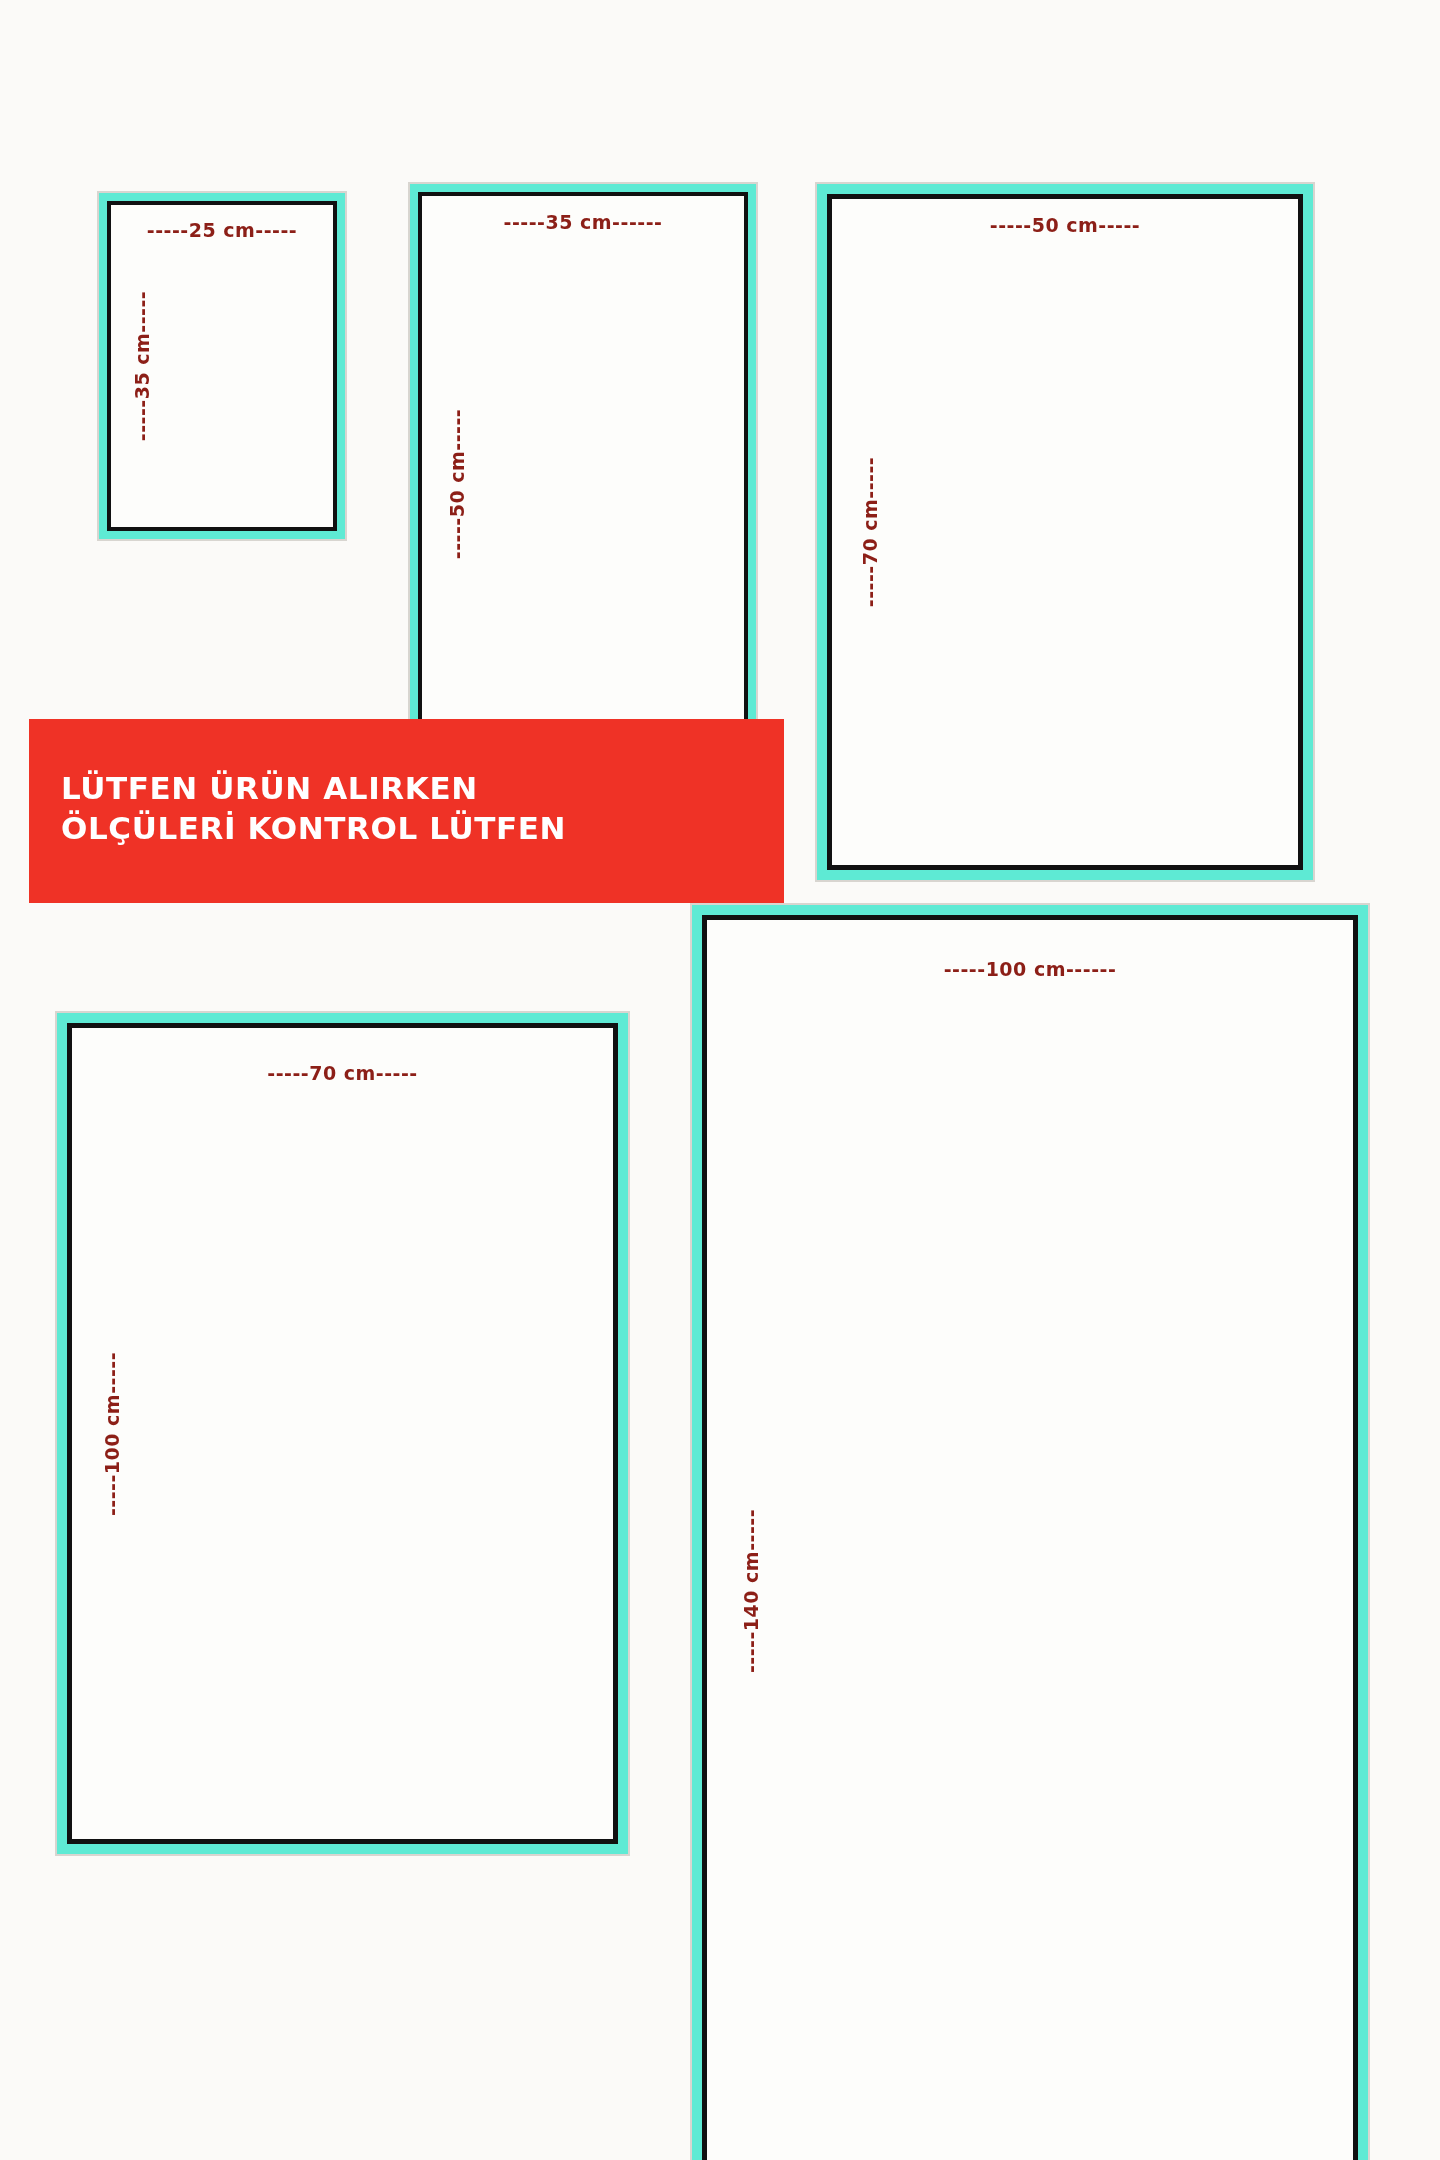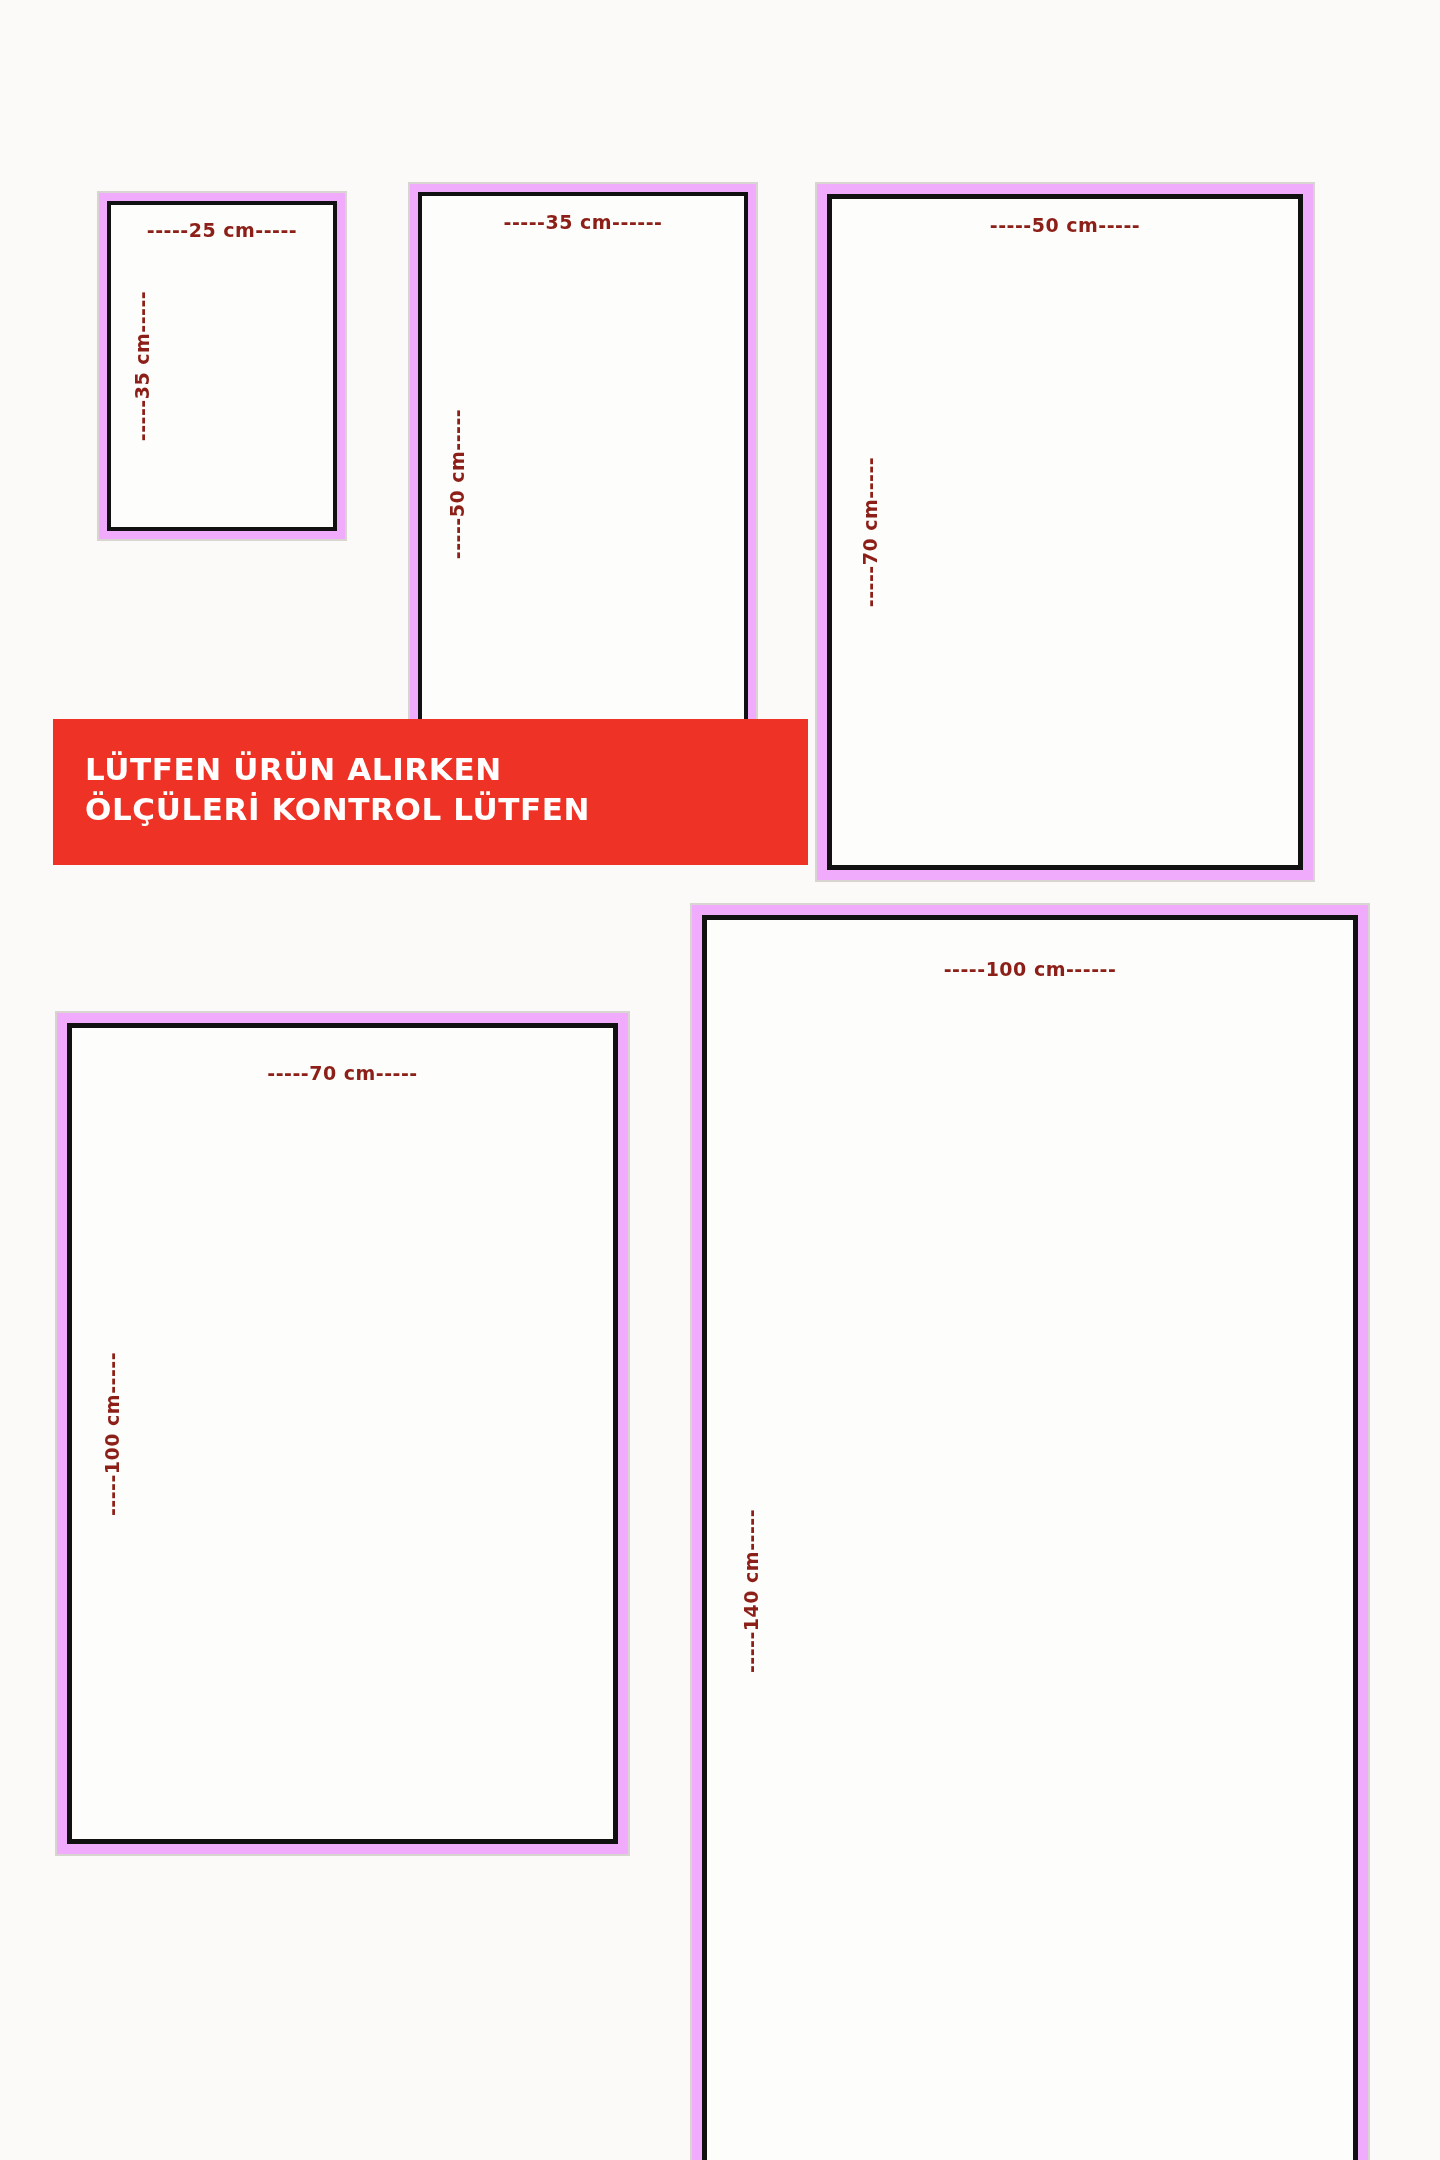--- a/index.html
+++ b/index.html
@@ -17,21 +17,21 @@
   #canvas {
     position: absolute;
     left: 0; top: 0;
     width: 1440px;
     height: 2160px;
     background: #fbfaf8;
   }
   
   .size-box {
     position: absolute;
-    background: #f0abfc;
+    background: #5eead4;
     border: 2px solid #d8d5d0;
     box-sizing: border-box;
   }
   .size-box .inner {
     position: absolute;
     left: 10px; top: 10px; right: 10px; bottom: 10px;
     border: 5px solid #111111;
     background: #fdfdfb;
     box-sizing: border-box;
   }
@@ -106,18 +106,18 @@
     <div class="dim top" style="left:50%; top:49px;">-----70 cm-----</div>
     <div class="dim left" style="left:44px; top:50%;">-----100 cm-----</div>
   </div>
 
   <div class="size-box" style="left:690px; top:903px; width:680px; height:1376px;padding-left:25px;">
     <div class="inner"></div>
     <div class="dim top" style="left:50%; top:53px;">-----100 cm------</div>
     <div class="dim left" style="left:48px; top:50%;">-----140 cm-----</div>
   </div>
 
-  <div id="warning-banner" style="left:53px; top:719px; width:755px; height:146px;">
+  <div id="warning-banner" style="left:29px; top:719px; width:755px; height:184px;">
     <div class="line">LÜTFEN ÜRÜN ALIRKEN</div>
     <div class="line">ÖLÇÜLERİ KONTROL LÜTFEN</div>
   </div>
 
 </div>
 
 </body></html>

